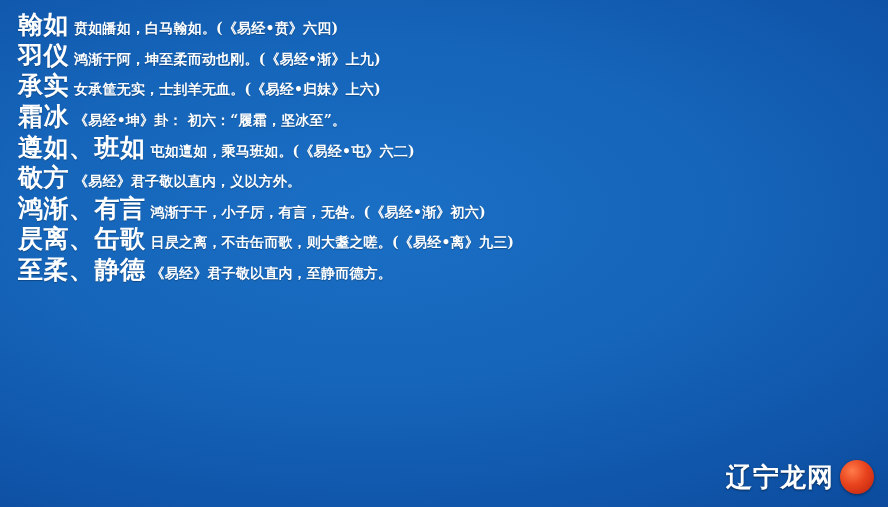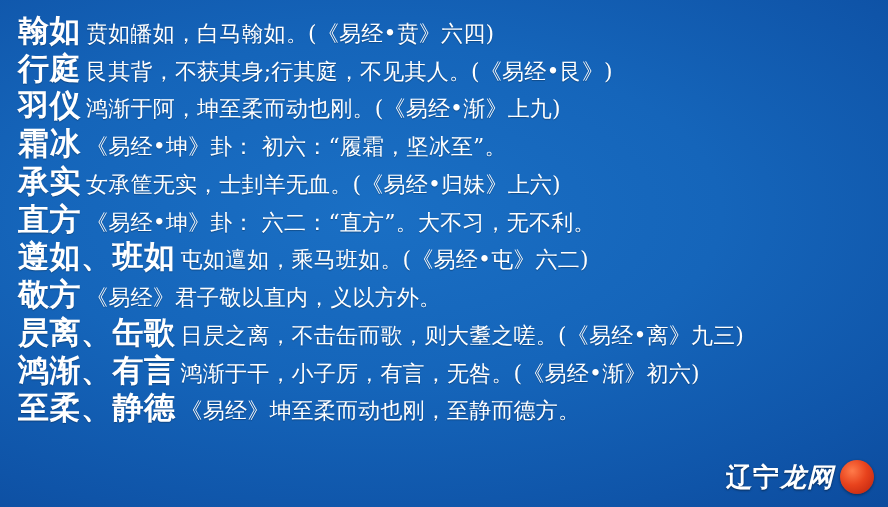--- a/index.html
+++ b/index.html
@@ -31,27 +31,28 @@
   }
   .line {
     display: block;
     color: #ffffff;
     line-height: 1.185;
     white-space: nowrap;
     margin-bottom: 1px;
     text-shadow: 0 1px 1px rgba(0,0,0,0.28);
   }
   .term {
-    font-size: 31px;
+    font-size: 25px;
     font-weight: bold;
     letter-spacing: 0.5px;
+    font-family: Liberation Mono, monospace;
   }
   .gloss {
-    font-size: 22px;
-    font-weight: normal;
+    font-size: 14px;
+    font-weight: bold;
     letter-spacing: 0.2px;
   }
   .line.wrap {
     white-space: normal;
   }
   .line.wrap .gloss {
     line-height: 1.28;
   }
   .watermark {
     position: absolute;
@@ -70,21 +71,20 @@
     letter-spacing: 1px;
     margin-left: 44px;
   }
   .wm-ln {
     color: #ffffff;
     text-shadow: 0 1px 2px rgba(0,0,0,0.5);
   }
   .wm-long {
     color: #ffffff;
     text-shadow: 0 1px 2px rgba(0,0,0,0.5);
-    font-style: italic;
   }
   .wm-dot {
     width: 34px;
     height: 34px;
     border-radius: 50%;
     background: radial-gradient(circle at 36% 32%, #ff7b4a 0%, #e8431d 45%, #b81f0c 100%);
     margin-left: 6px;
     box-shadow: 0 1px 3px rgba(0,0,0,0.45);
   }
 </style>
@@ -93,68 +93,60 @@
 
 <div class="slide">
 
   <div class="content">
 
     <div class="line">
       <span class="term">翰如</span>
       <span class="gloss">贲如皤如，白马翰如。(《易经•贲》六四)</span>
     </div>
 
-    <div class="line">
-      <span class="term">行庭</span>
-      <span class="gloss">艮其背，不获其身;行其庭，不见其人。(《易经•艮》)</span>
-    </div>
 
     <div class="line">
       <span class="term">羽仪</span>
       <span class="gloss">鸿渐于阿，坤至柔而动也刚。(《易经•渐》上九)</span>
-    </div>
-
-    <div class="line">
-      <span class="term">霜冰</span>
-      <span class="gloss">《易经•坤》卦： 初六：“履霜，坚冰至”。</span>
     </div>
 
     <div class="line">
       <span class="term">承实</span>
       <span class="gloss">女承筐无实，士刲羊无血。(《易经•归妹》上六)</span>
     </div>
 
     <div class="line">
-      <span class="term">直方</span>
-      <span class="gloss">《易经•坤》卦： 六二：“直方”。大不习，无不利。</span>
+      <span class="term">霜冰</span>
+      <span class="gloss">《易经•坤》卦： 初六：“履霜，坚冰至”。</span>
     </div>
+
 
     <div class="line">
       <span class="term">遵如、班如</span>
       <span class="gloss">屯如邅如，乘马班如。(《易经•屯》六二)</span>
     </div>
 
     <div class="line">
       <span class="term">敬方</span>
       <span class="gloss">《易经》君子敬以直内，义以方外。</span>
     </div>
 
     <div class="line">
+      <span class="term">鸿渐、有言</span>
+      <span class="gloss">鸿渐于干，小子厉，有言，无咎。(《易经•渐》初六)</span>
+    </div>
+
+    <div class="line">
       <span class="term">昃离、缶歌</span>
       <span class="gloss">日昃之离，不击缶而歌，则大耋之嗟。(《易经•离》九三)</span>
     </div>
 
     <div class="line">
-      <span class="term">鸿渐、有言</span>
-      <span class="gloss">鸿渐于干，小子厉，有言，无咎。(《易经•渐》初六)</span>
-    </div>
-
-    <div class="line">
       <span class="term">至柔、静德</span>
-      <span class="gloss">《易经》坤至柔而动也刚，至静而德方。</span>
+      <span class="gloss">《易经》君子敬以直内，至静而德方。</span>
     </div>
 
 
   </div>
 
   <div class="watermark">
     <span class="wm-text">
       <span class="wm-ln">辽宁</span>
       <span class="wm-long">龙网</span>
     </span>

